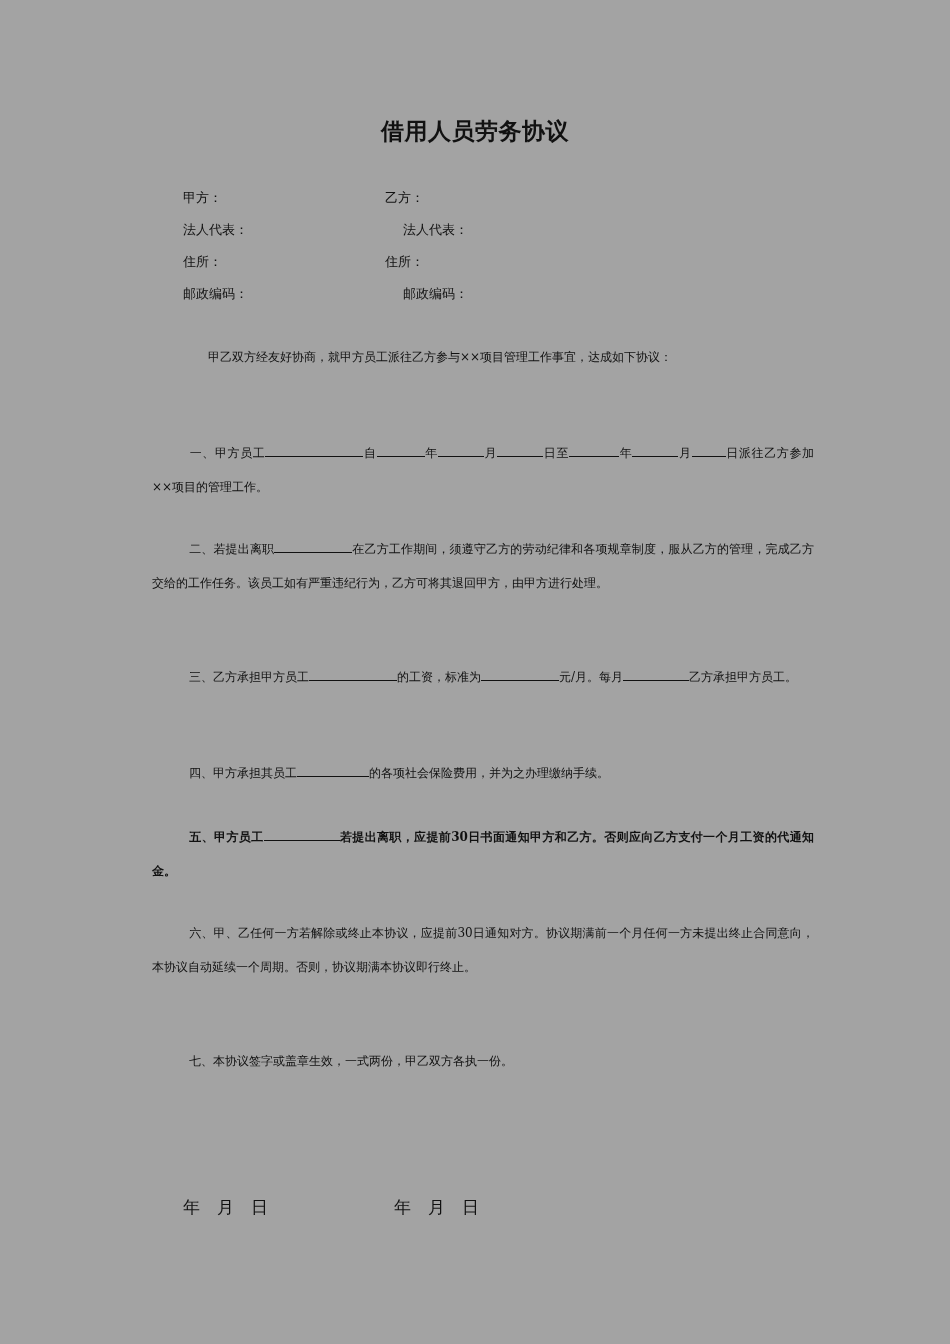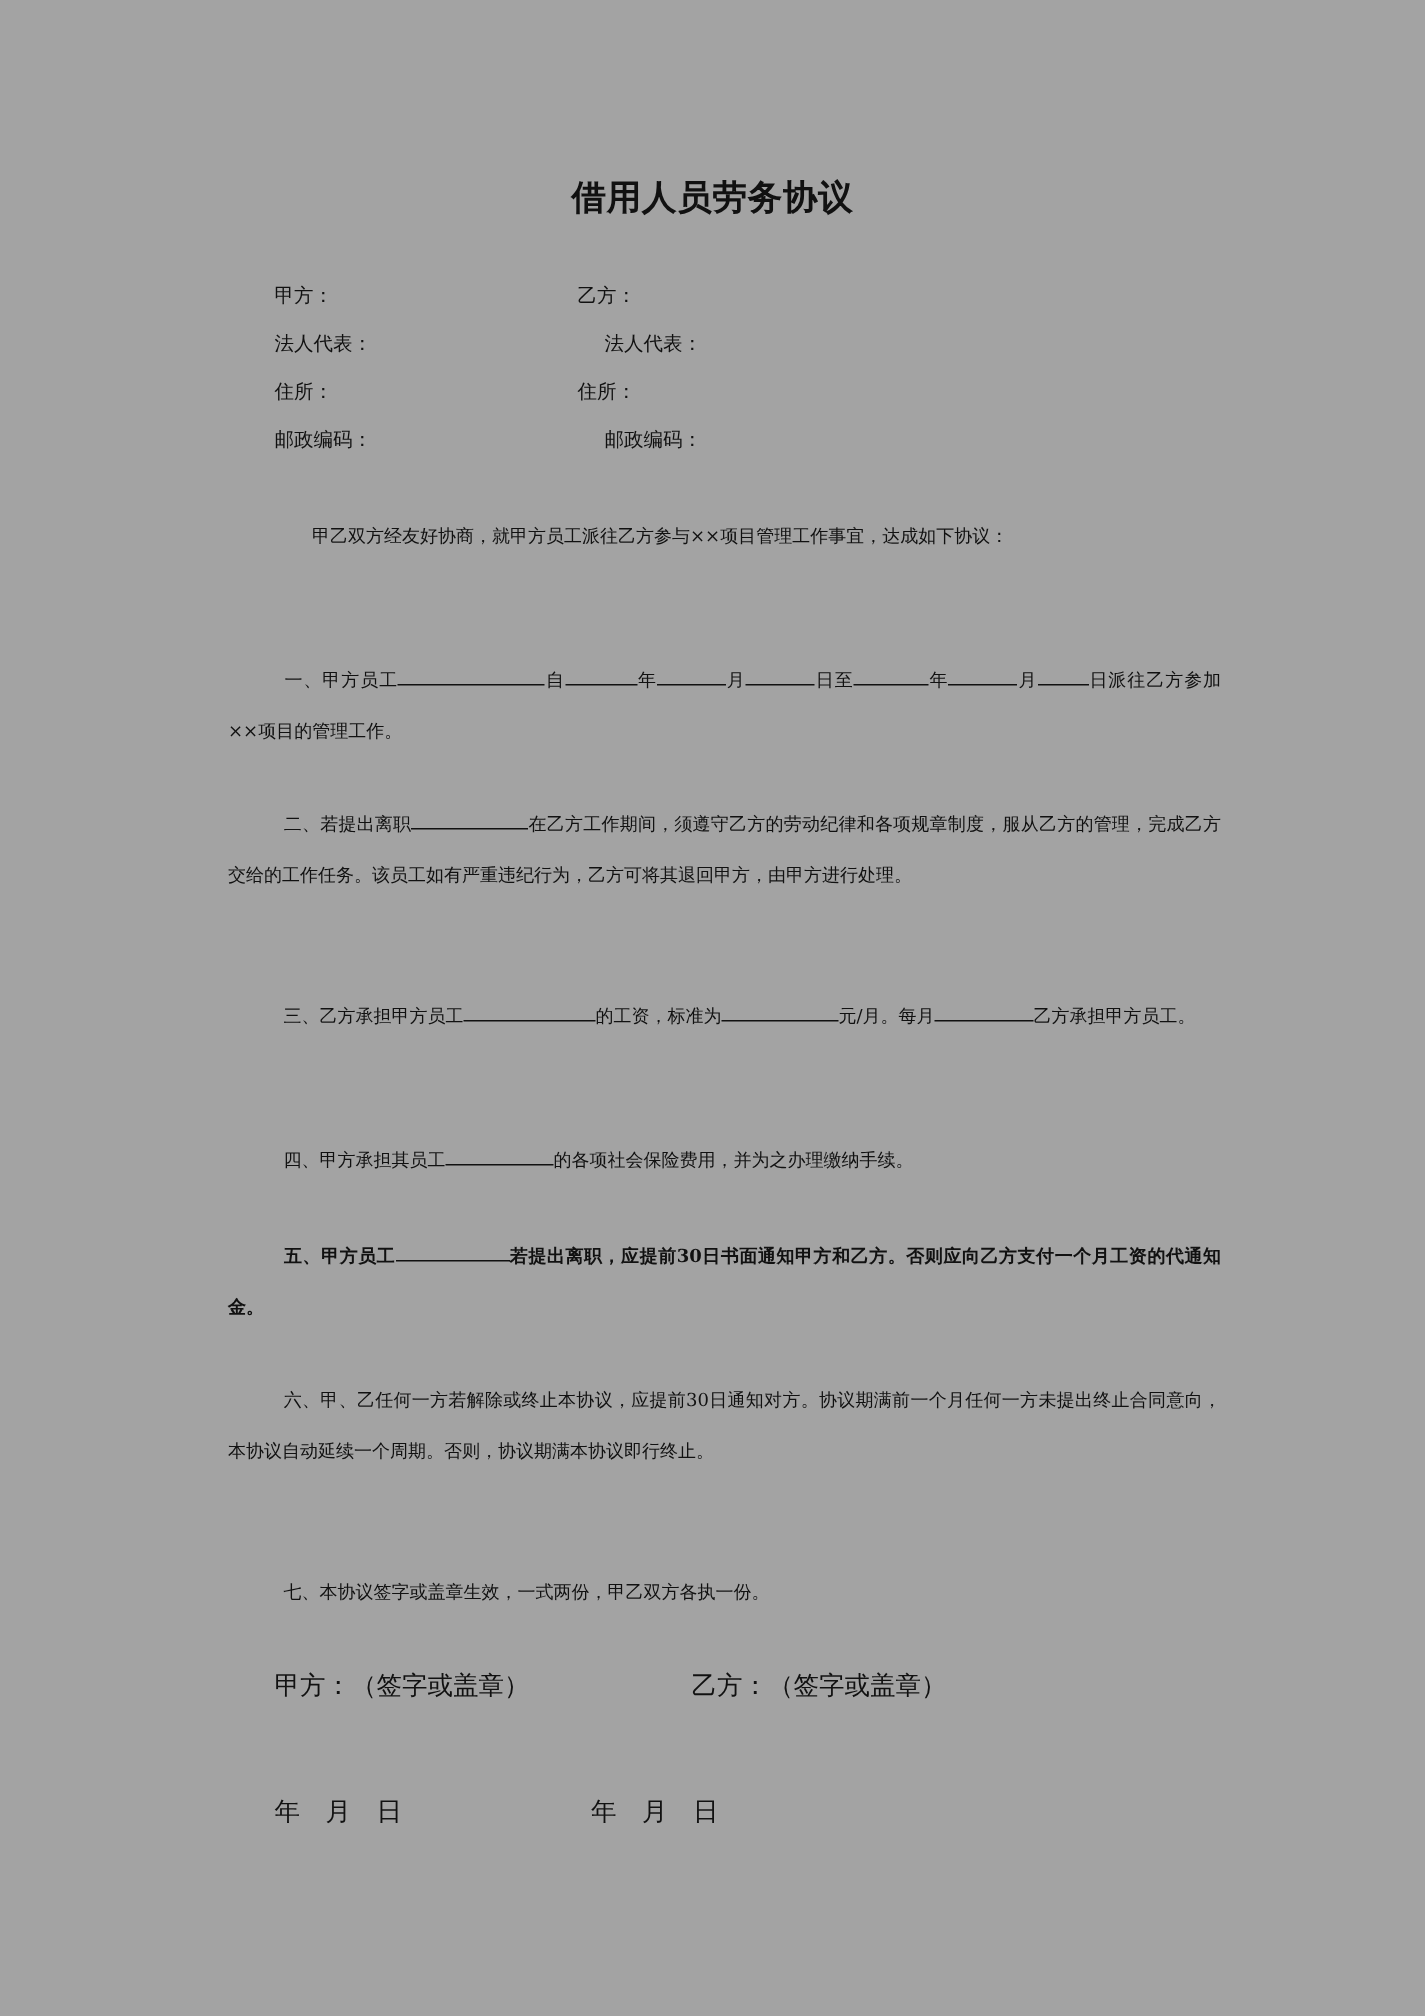--- a/index.html
+++ b/index.html
@@ -80,23 +80,19 @@
   </div>
 
   <div class="para" style="top:916px;">
     <span class="ind"></span><span>六、甲、乙任何一方若解除或终止本协议，应提前30日通知对方。协议期满前一个月任何一方未提出终止合同意向，本协议自动延续一个周期。否则，协议期满本协议即行终止。</span>
   </div>
 
   <div class="para" style="top:1044px;">
     <span class="ind"></span><span>七、本协议签字或盖章生效，一式两份，甲乙双方各执一份。</span>
   </div>
 
-  <div class="sig" style="top:1112px;">
-    <span style="left:0">甲方：（签字或盖章）</span>
-    <span style="left:278px">乙方：（签字或盖章）</span>
-  </div>
 
   <div class="sig" style="top:1196px;">
     <span style="left:0">年　月　日</span>
     <span style="left:211px">年　月　日</span>
   </div>
 
 </div>
 
 </body></html>

